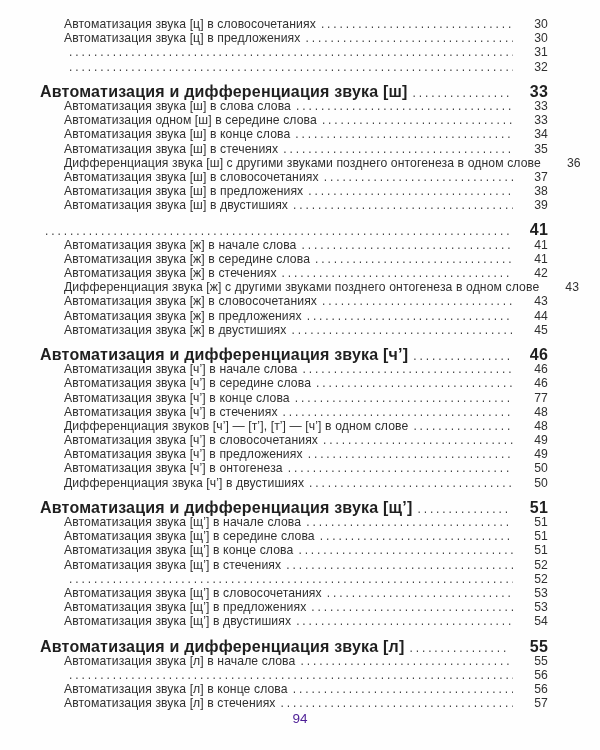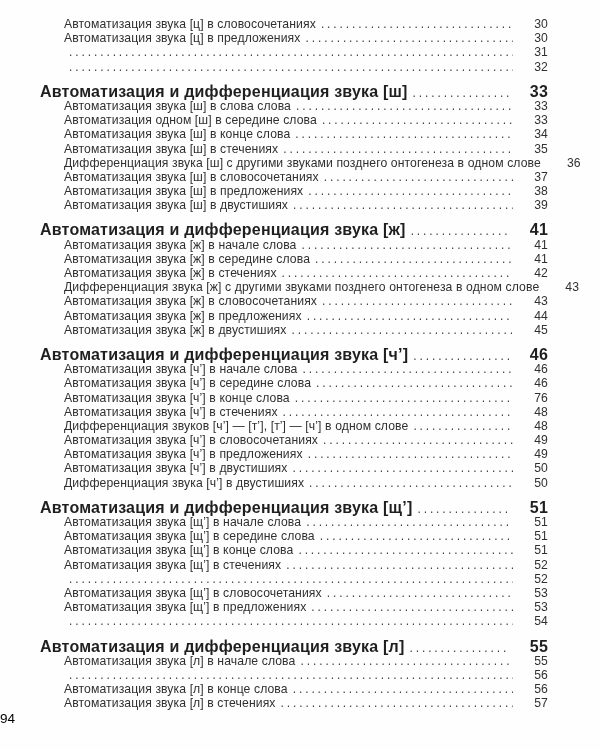--- a/index.html
+++ b/index.html
@@ -54,23 +54,23 @@
     font-size: 12px;
     letter-spacing: 2.9px;
     color: #3d3d3d;
   }
   .pagenum { white-space: nowrap; flex: 0 0 auto; margin-left: 20px; }
   .footer {
     position: absolute;
     top: 711px;
     left: 0;
     width: 600px;
-    text-align: left;
+    text-align: center;
     font-size: 13.5px;
-    color: #000000;
+    color: #4c1d95;
   }
 </style>
 </head>
 <body>
 
 <div class="page">
   <div class="toc">
 
     <div class="toc-section">
       <div class="row sub">
@@ -136,21 +136,20 @@
       </div>
       <div class="row sub">
         <span class="label">Автоматизация звука [ш] в двустишиях</span>
         <span class="dots"></span>
         <span class="pagenum">39</span>
       </div>
     </div>
 
     <div class="toc-section">
       <div class="row head">
-        <span class="label">Автоматизация и дифференциация звука [ж]</span>
         <span class="dots"></span>
         <span class="pagenum">41</span>
       </div>
       <div class="row sub">
         <span class="label">Автоматизация звука [ж] в начале слова</span>
         <span class="dots"></span>
         <span class="pagenum">41</span>
       </div>
       <div class="row sub">
         <span class="label">Автоматизация звука [ж] в середине слова</span>
@@ -196,21 +195,21 @@
         <span class="pagenum">46</span>
       </div>
       <div class="row sub">
         <span class="label">Автоматизация звука [ч’] в середине слова</span>
         <span class="dots"></span>
         <span class="pagenum">46</span>
       </div>
       <div class="row sub">
         <span class="label">Автоматизация звука [ч’] в конце слова</span>
         <span class="dots"></span>
-        <span class="pagenum">76</span>
+        <span class="pagenum">77</span>
       </div>
       <div class="row sub">
         <span class="label">Автоматизация звука [ч’] в стечениях</span>
         <span class="dots"></span>
         <span class="pagenum">48</span>
       </div>
       <div class="row sub">
         <span class="label">Дифференциация звуков [ч’] — [т’], [т’] — [ч’] в одном слове</span>
         <span class="dots"></span>
         <span class="pagenum">48</span>
@@ -219,21 +218,21 @@
         <span class="label">Автоматизация звука [ч’] в словосочетаниях</span>
         <span class="dots"></span>
         <span class="pagenum">49</span>
       </div>
       <div class="row sub">
         <span class="label">Автоматизация звука [ч’] в предложениях</span>
         <span class="dots"></span>
         <span class="pagenum">49</span>
       </div>
       <div class="row sub">
-        <span class="label">Автоматизация звука [ч’] в двустишиях</span>
+        <span class="label">Автоматизация звука [ч’] в онтогенеза</span>
         <span class="dots"></span>
         <span class="pagenum">50</span>
       </div>
       <div class="row sub">
         <span class="label">Дифференциация звука [ч’] в двустишиях</span>
         <span class="dots"></span>
         <span class="pagenum">50</span>
       </div>
     </div>
 
@@ -271,20 +270,21 @@
         <span class="label">Автоматизация звука [щ’] в словосочетаниях</span>
         <span class="dots"></span>
         <span class="pagenum">53</span>
       </div>
       <div class="row sub">
         <span class="label">Автоматизация звука [щ’] в предложениях</span>
         <span class="dots"></span>
         <span class="pagenum">53</span>
       </div>
       <div class="row sub">
+        <span class="label">Автоматизация звука [щ’] в двустишиях</span>
         <span class="dots"></span>
         <span class="pagenum">54</span>
       </div>
     </div>
 
     <div class="toc-section">
       <div class="row head">
         <span class="label">Автоматизация и дифференциация звука [л]</span>
         <span class="dots"></span>
         <span class="pagenum">55</span>

